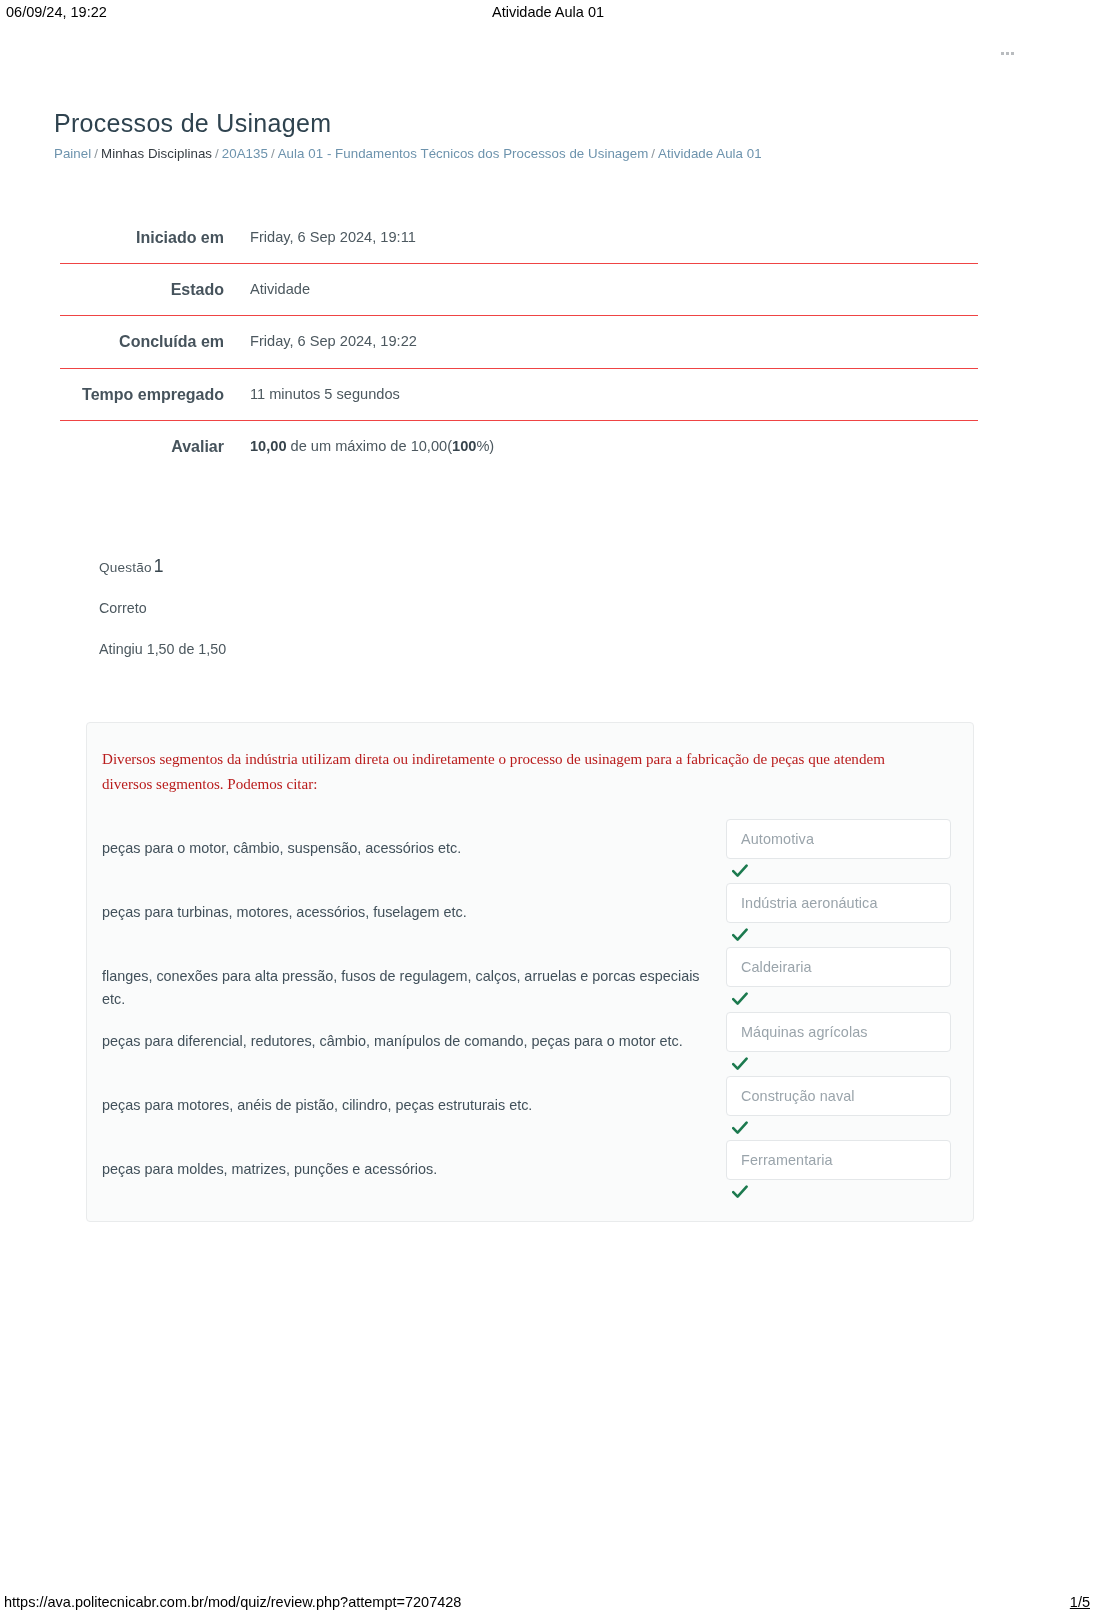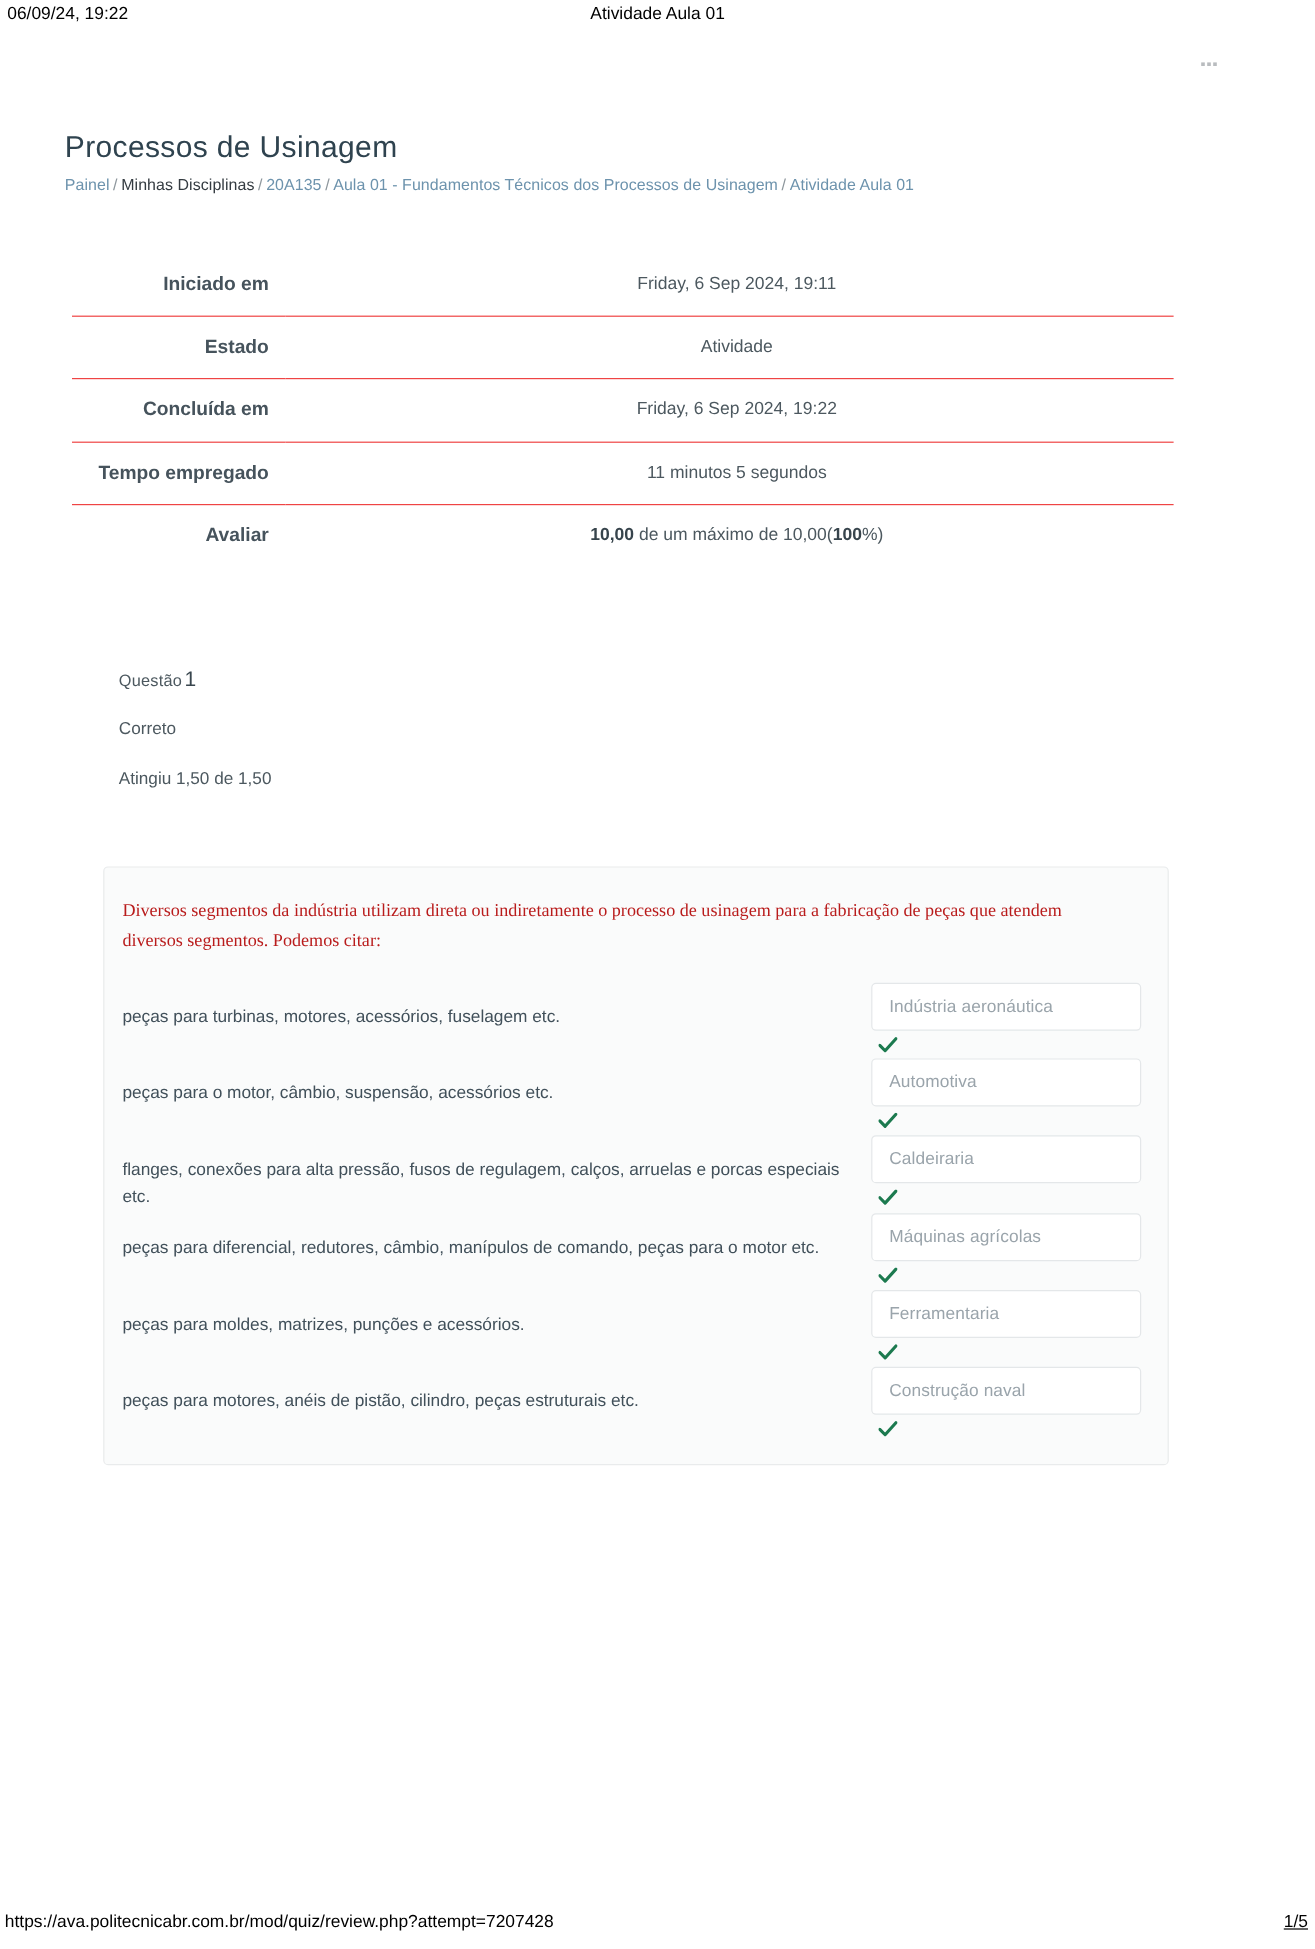--- a/index.html
+++ b/index.html
@@ -108,21 +108,21 @@
     width: 178px;
     text-align: right;
     vertical-align: top;
     padding: 14px 14px 14px 0;
     font-size: 16px;
     font-weight: bold;
     color: #46535c;
     line-height: 1.45;
   }
   .info-table td {
-    text-align: center;
+    text-align: left;
     vertical-align: middle;
     padding: 14px 0 14px 12px;
     font-size: 14.6px;
     font-weight: 400;
     color: #4c585f;
     line-height: 1.45;
   }
   .info-table td b { font-weight: bold; color: #37444c; }
 
   
@@ -307,42 +307,42 @@
     <div class="q-no">
       <span>Questão</span><span class="q-no-num">1</span>
     </div>
     <div class="q-state">Correto</div>
     <div class="q-grade">Atingiu 1,50 de 1,50</div>
   </div>
 
   <div class="q-card">
     <p class="q-text">Diversos segmentos da indústria utilizam direta ou indiretamente o processo de usinagem para a fabricação de peças que atendem diversos segmentos. Podemos citar:</p>
     <div class="match-list" id="match-list">
+        <div class="match-row r1">
+          <div class="match-stem">peças para o motor, câmbio, suspensão, acessórios etc.</div>
+          <div class="match-answer">
+            <div class="sel-box">Automotiva</div>
+            <div class="check-mark">
+              <svg width="16" height="14" viewBox="0 0 16 14" aria-hidden="true">
+                <path d="M1.2 7.1 L5.6 11.6 L14.6 1.6" fill="none" stroke="#1c7a4f" stroke-width="2.6" stroke-linecap="round" stroke-linejoin="round"></path>
+              </svg>
+            </div>
+          </div>
+        </div>
         <div class="match-row r2">
           <div class="match-stem">peças para turbinas, motores, acessórios, fuselagem etc.</div>
           <div class="match-answer">
             <div class="sel-box">Indústria aeronáutica</div>
             <div class="check-mark">
               <svg width="16" height="14" viewBox="0 0 16 14" aria-hidden="true">
                 <path d="M1.2 7.1 L5.6 11.6 L14.6 1.6" fill="none" stroke="#1c7a4f" stroke-width="2.6" stroke-linecap="round" stroke-linejoin="round"></path>
               </svg>
             </div>
           </div>
         </div>
-        <div class="match-row r1">
-          <div class="match-stem">peças para o motor, câmbio, suspensão, acessórios etc.</div>
-          <div class="match-answer">
-            <div class="sel-box">Automotiva</div>
-            <div class="check-mark">
-              <svg width="16" height="14" viewBox="0 0 16 14" aria-hidden="true">
-                <path d="M1.2 7.1 L5.6 11.6 L14.6 1.6" fill="none" stroke="#1c7a4f" stroke-width="2.6" stroke-linecap="round" stroke-linejoin="round"></path>
-              </svg>
-            </div>
-          </div>
-        </div>
         <div class="match-row r3">
           <div class="match-stem">flanges, conexões para alta pressão, fusos de regulagem, calços, arruelas e porcas especiais etc.</div>
           <div class="match-answer">
             <div class="sel-box">Caldeiraria</div>
             <div class="check-mark">
               <svg width="16" height="14" viewBox="0 0 16 14" aria-hidden="true">
                 <path d="M1.2 7.1 L5.6 11.6 L14.6 1.6" fill="none" stroke="#1c7a4f" stroke-width="2.6" stroke-linecap="round" stroke-linejoin="round"></path>
               </svg>
             </div>
           </div>
@@ -351,35 +351,35 @@
           <div class="match-stem">peças para diferencial, redutores, câmbio, manípulos de comando, peças para o motor etc.</div>
           <div class="match-answer">
             <div class="sel-box">Máquinas agrícolas</div>
             <div class="check-mark">
               <svg width="16" height="14" viewBox="0 0 16 14" aria-hidden="true">
                 <path d="M1.2 7.1 L5.6 11.6 L14.6 1.6" fill="none" stroke="#1c7a4f" stroke-width="2.6" stroke-linecap="round" stroke-linejoin="round"></path>
               </svg>
             </div>
           </div>
         </div>
+        <div class="match-row r5">
+          <div class="match-stem">peças para motores, anéis de pistão, cilindro, peças estruturais etc.</div>
+          <div class="match-answer">
+            <div class="sel-box">Construção naval</div>
+            <div class="check-mark">
+              <svg width="16" height="14" viewBox="0 0 16 14" aria-hidden="true">
+                <path d="M1.2 7.1 L5.6 11.6 L14.6 1.6" fill="none" stroke="#1c7a4f" stroke-width="2.6" stroke-linecap="round" stroke-linejoin="round"></path>
+              </svg>
+            </div>
+          </div>
+        </div>
         <div class="match-row r6">
           <div class="match-stem">peças para moldes, matrizes, punções e acessórios.</div>
           <div class="match-answer">
             <div class="sel-box">Ferramentaria</div>
-            <div class="check-mark">
-              <svg width="16" height="14" viewBox="0 0 16 14" aria-hidden="true">
-                <path d="M1.2 7.1 L5.6 11.6 L14.6 1.6" fill="none" stroke="#1c7a4f" stroke-width="2.6" stroke-linecap="round" stroke-linejoin="round"></path>
-              </svg>
-            </div>
-          </div>
-        </div>
-        <div class="match-row r5">
-          <div class="match-stem">peças para motores, anéis de pistão, cilindro, peças estruturais etc.</div>
-          <div class="match-answer">
-            <div class="sel-box">Construção naval</div>
             <div class="check-mark">
               <svg width="16" height="14" viewBox="0 0 16 14" aria-hidden="true">
                 <path d="M1.2 7.1 L5.6 11.6 L14.6 1.6" fill="none" stroke="#1c7a4f" stroke-width="2.6" stroke-linecap="round" stroke-linejoin="round"></path>
               </svg>
             </div>
           </div>
         </div>
       </div>
   </div>
 

